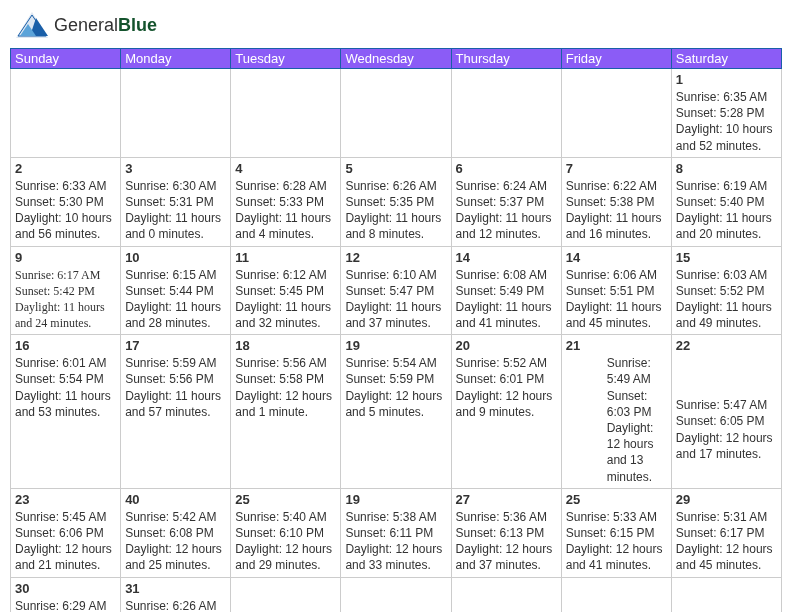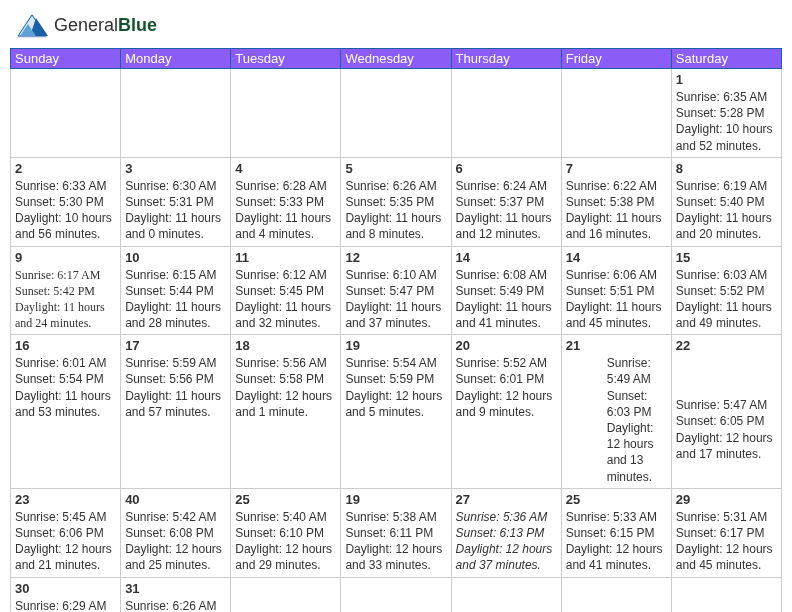--- a/index.html
+++ b/index.html
@@ -285,21 +285,21 @@
 Daylight: 12 hours and 29 minutes.</div>
         </td>
         <td>
           <span class="day-num">19</span>
           <div class="day-info" style="white-space: pre-line;">Sunrise: 5:38 AM
 Sunset: 6:11 PM
 Daylight: 12 hours and 33 minutes.</div>
         </td>
         <td>
           <span class="day-num">27</span>
-          <div class="day-info" style="white-space: pre-line; font-style: italic;">Sunrise: 5:36 AM
+          <div class="day-info" style="white-space: pre-line;">Sunrise: 5:36 AM
 Sunset: 6:13 PM
 Daylight: 12 hours and 37 minutes.</div>
         </td>
         <td>
           <span class="day-num">25</span>
           <div class="day-info" style="white-space: pre-line;">Sunrise: 5:33 AM
 Sunset: 6:15 PM
 Daylight: 12 hours and 41 minutes.</div>
         </td>
         <td>

